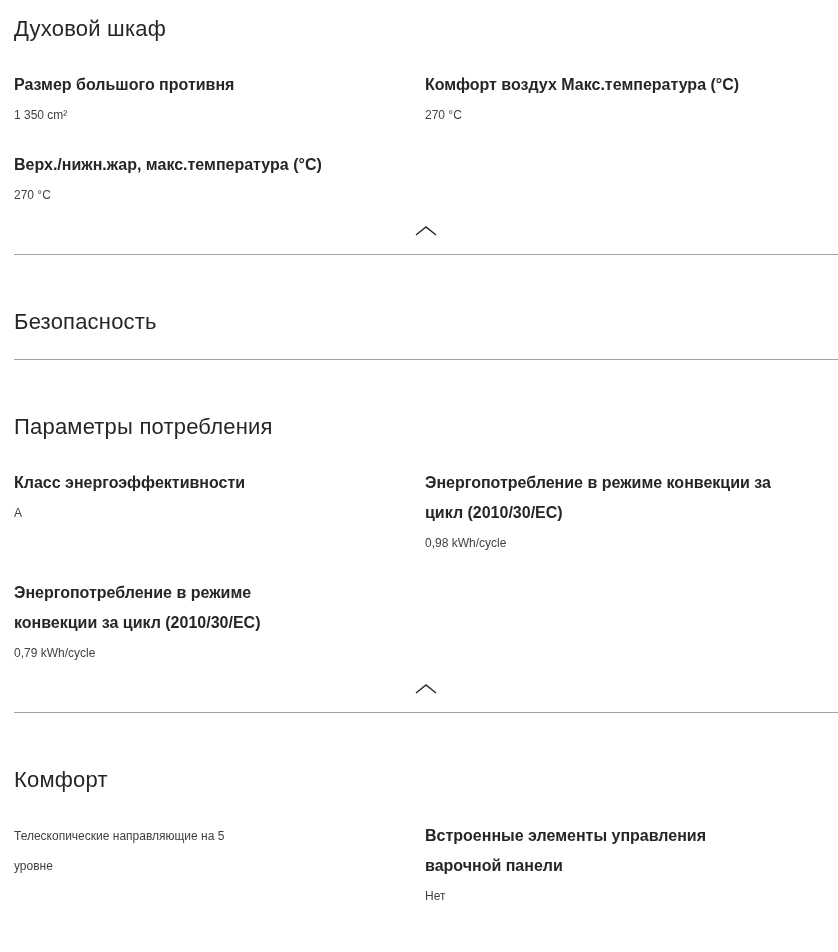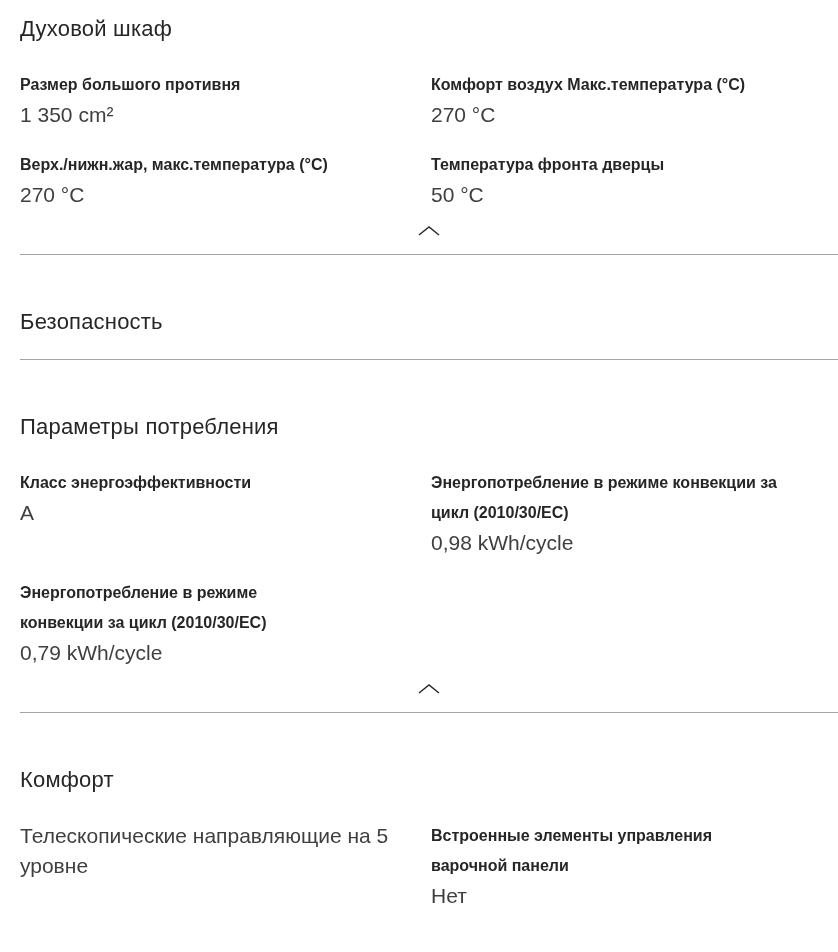--- a/index.html
+++ b/index.html
@@ -5,21 +5,21 @@
   * { box-sizing: border-box; margin: 0; padding: 0; }
   html, body {
     width: 838px;
     background: #ffffff;
     font-family: "Liberation Sans", "DejaVu Sans", sans-serif;
     color: #262626;
   }
   body { height: 952px; overflow: hidden; }
   .container {
     width: 838px;
-    padding-left: 20px;
+    padding-left: 14px;
     padding-top: 14px;
   }
   .section-title {
     font-size: 22px;
     font-weight: 400;
     line-height: 30px;
     color: #262626;
     letter-spacing: 0.2px;
   }
   .spec-grid {
@@ -31,21 +31,21 @@
   }
   .spec-item { min-height: 60px; }
   .spec-label {
     font-size: 16px;
     font-weight: 700;
     line-height: 30px;
     color: #262626;
     white-space: pre-line;
   }
   .spec-value {
-    font-size: 21px;
+    font-size: 12px;
     font-weight: 400;
     line-height: 30px;
     color: #3f3f3f;
     white-space: pre-line;
   }
   .chevron-row {
     display: flex;
     justify-content: center;
     margin-top: 12px;
     margin-bottom: 15px;
@@ -80,24 +80,20 @@
         <div class="spec-label">Размер большого противня</div>
         <div class="spec-value">1 350 cm²</div>
       </div>
       <div class="spec-item">
         <div class="spec-label">Комфорт воздух Макс.температура (°C)</div>
         <div class="spec-value">270 °C</div>
       </div>
       <div class="spec-item">
         <div class="spec-label">Верх./нижн.жар, макс.температура (°C)</div>
         <div class="spec-value">270 °C</div>
-      </div>
-      <div class="spec-item">
-        <div class="spec-label">Температура фронта дверцы</div>
-        <div class="spec-value">50 °C</div>
       </div>
     </div>
     <div class="chevron-row">
       <button class="chevron-btn">
         <svg width="24" height="13" viewBox="0 0 24 13">
           <path d="M2 11 L12 3 L22 11" fill="none" stroke="#262626" stroke-width="1.4"></path>
         </svg>
       </button>
     </div>
     <hr class="divider">

